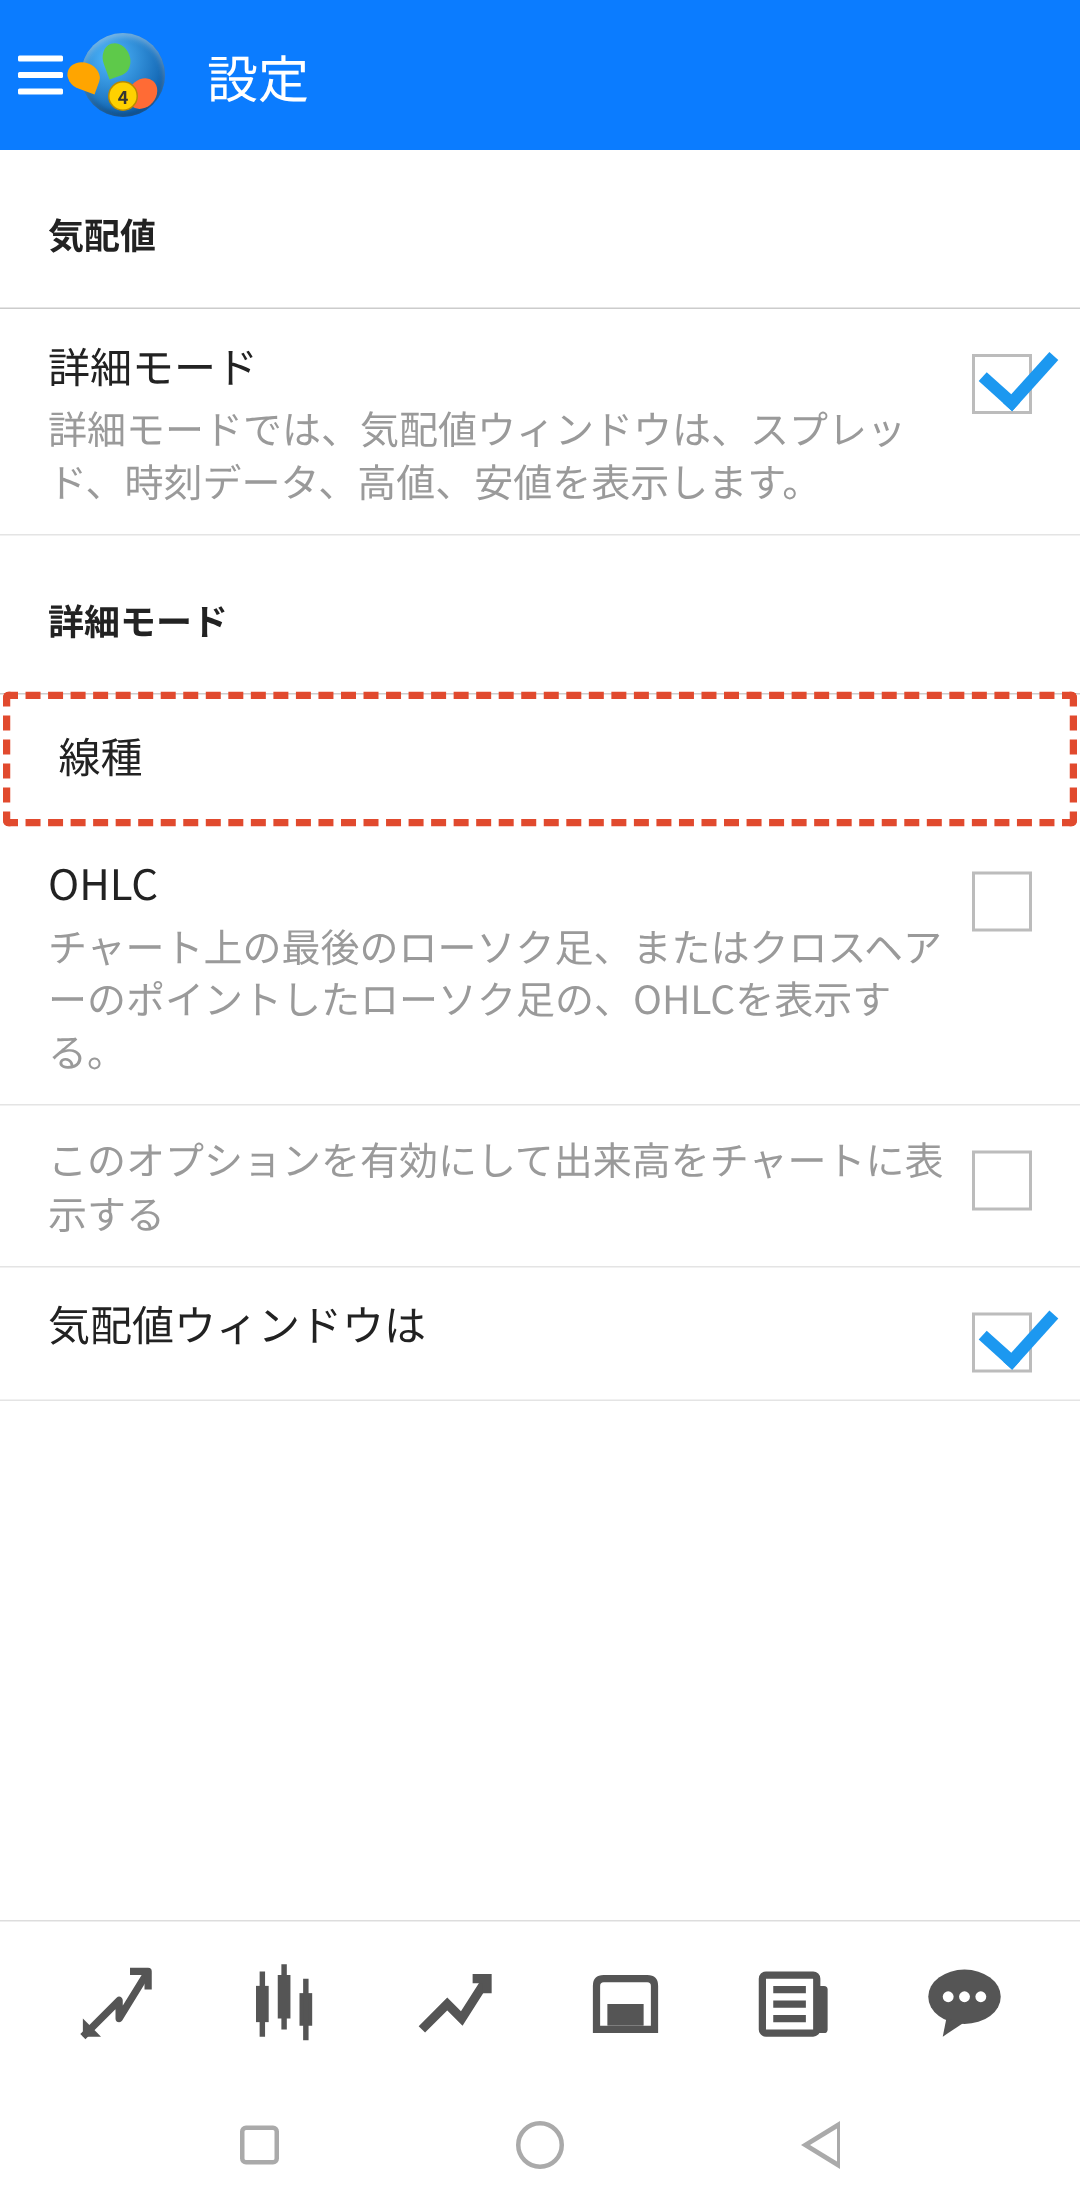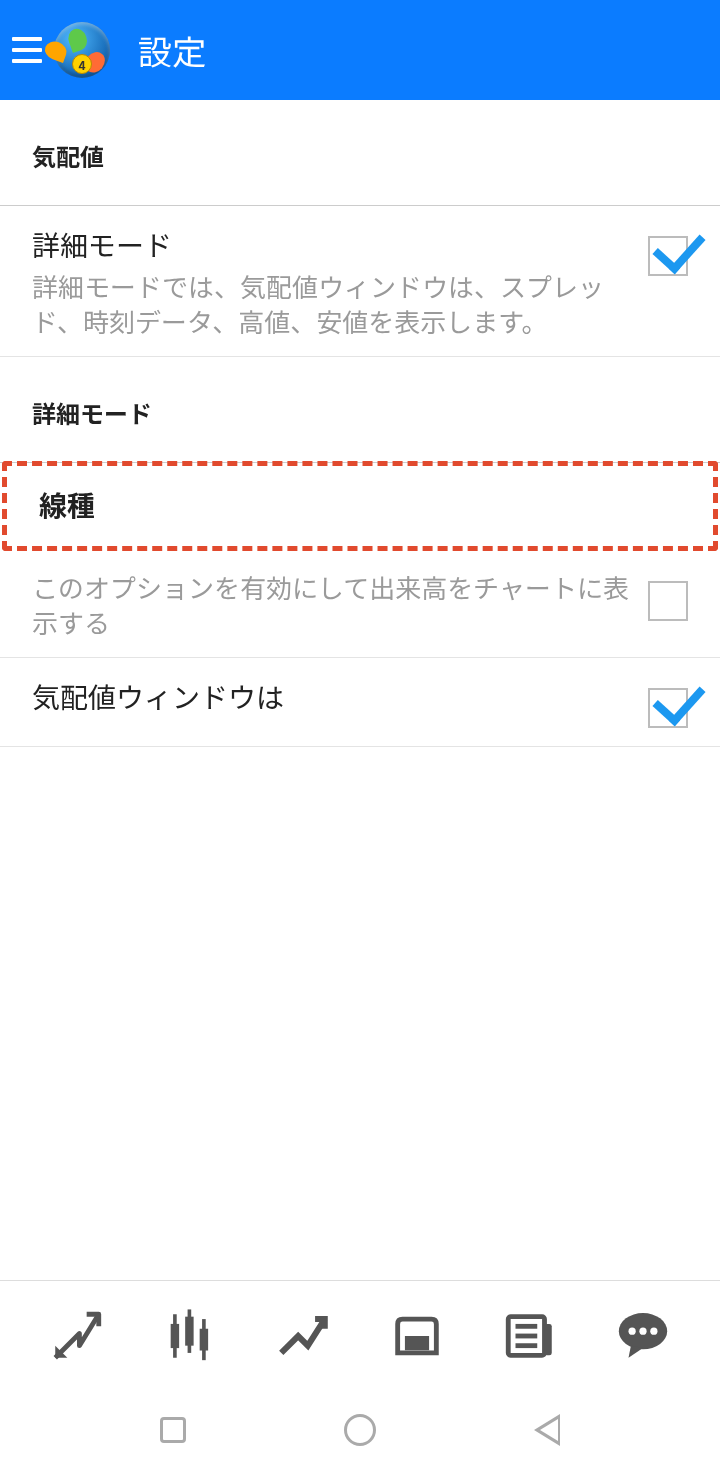--- a/index.html
+++ b/index.html
@@ -130,21 +130,20 @@
       height: 22px;
       border-left: 8px solid #1c98f0;
       border-bottom: 8px solid #1c98f0;
       transform: rotate(-48deg);
     }
     
     .highlight-box {
       border: 5px dashed #e14a2e;
       margin: -2px 2px 0 2px;
       border-radius: 4px;
-      font-weight: bold;
     }
     
     .bottom-tabs {
       position: absolute;
       bottom: 80px;
       left: 0;
       width: 100%;
       height: 110px;
       border-top: 1px solid #ddd;
       display: flex;
@@ -249,20 +248,29 @@
   <div class="section-title">詳細モード</div>
 
   <div class="highlight-box">
     <div class="row" style="border-bottom:none">
       <div class="row-text">
         <div class="row-title">線種</div>
       </div>
     </div>
   </div>
 
+  <div class="row">
+    <div class="row-text">
+      <div class="row-title">OHLC</div>
+      <div class="row-sub">チャート上の最後のローソク足、またはクロスヘアーのポイントしたローソク足の、OHLCを表示する。</div>
+    </div>
+    <div class="row-control">
+      <div class="checkbox"></div>
+    </div>
+  </div>
 
 
   <div class="row">
     <div class="row-text">
       <div class="row-sub">このオプションを有効にして出来高をチャートに表示する</div>
     </div>
     <div class="row-control">
       <div class="checkbox"></div>
     </div>
   </div>

